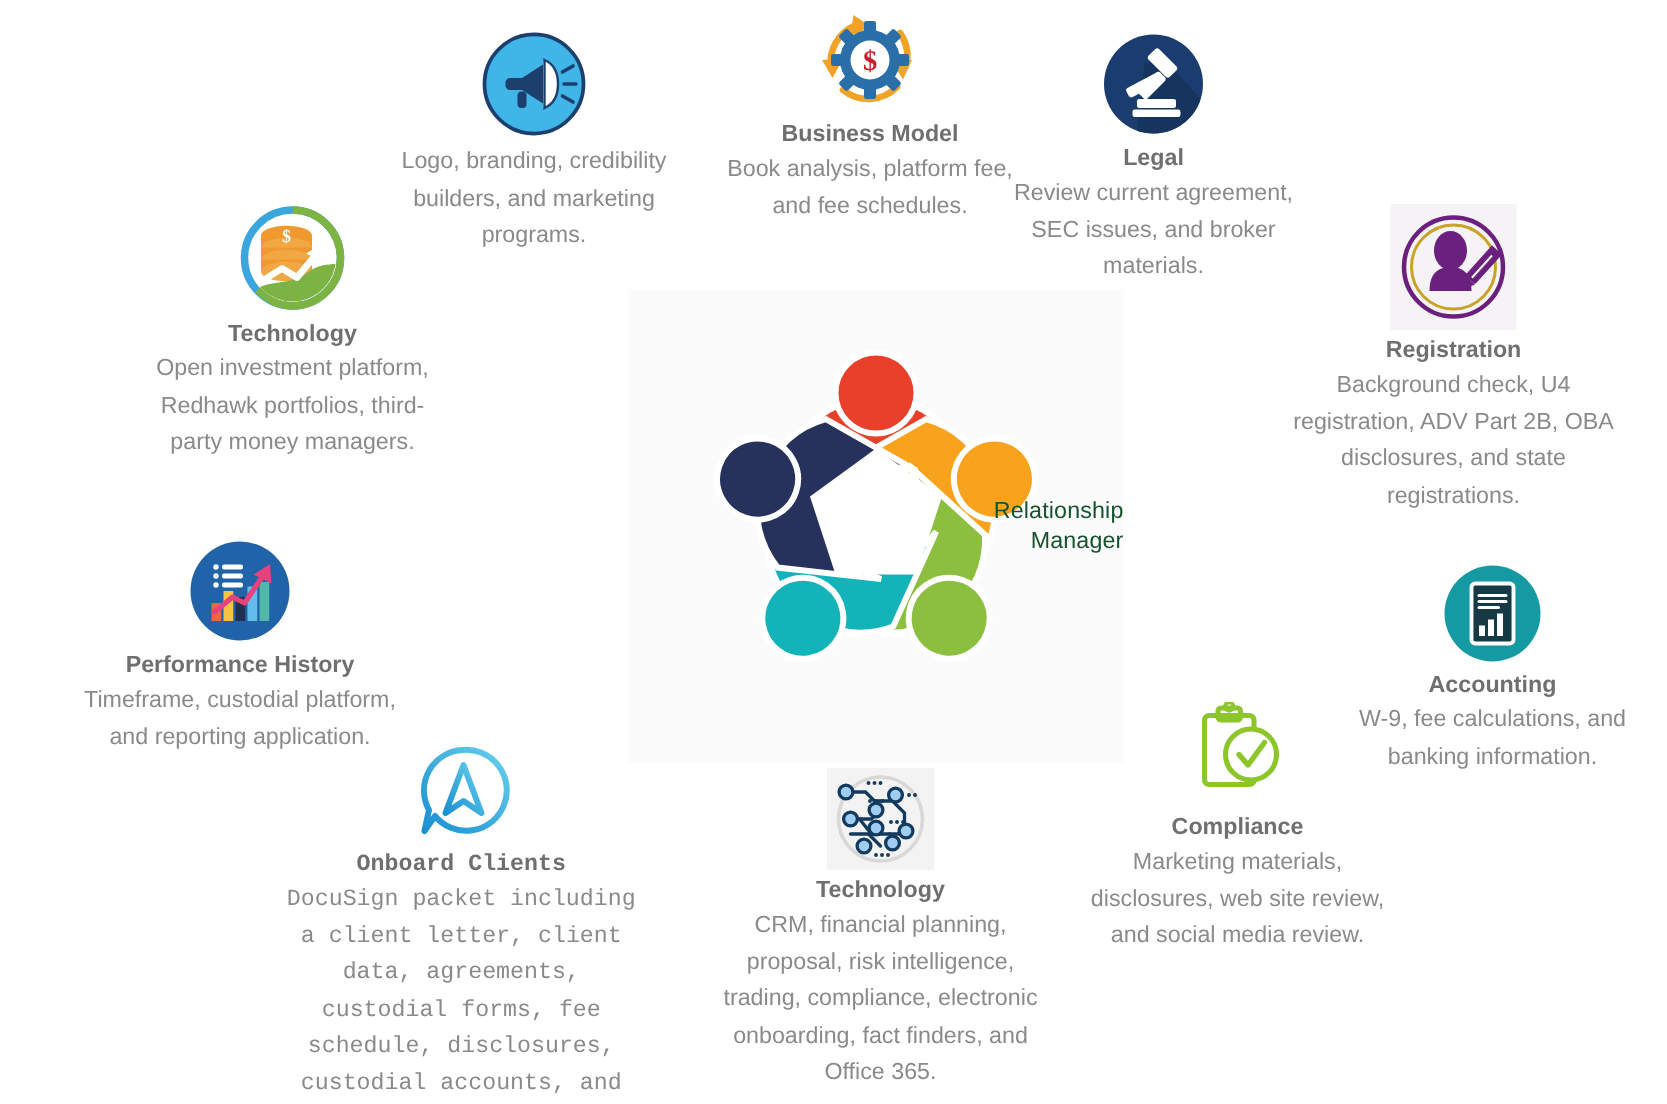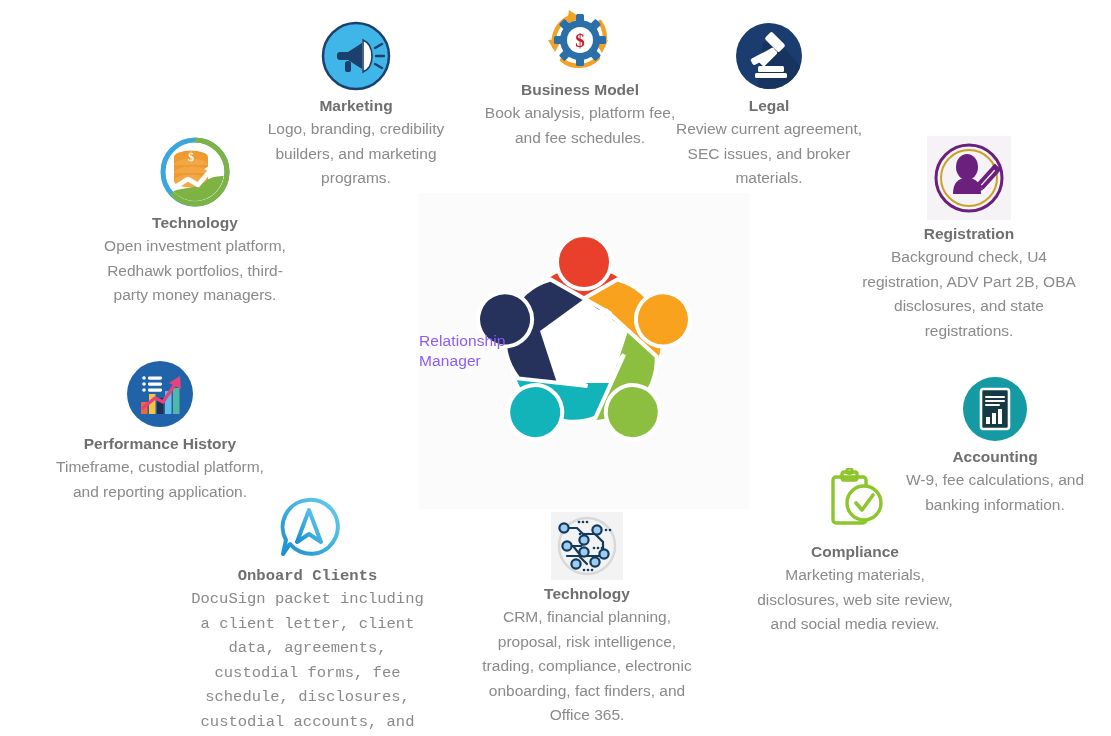--- a/index.html
+++ b/index.html
@@ -18,24 +18,24 @@
     position:absolute;
     left:419px; top:193px;
     width:330px; height:316px;
     background:#fbfbfb;
   }
   .hub-svg{display:block;width:330px;height:316px;}
   .hub-label{
     position:absolute;
     left:0; right:0;
     top:138px;
-    text-align:left;
+    text-align:right;
     font-size:15.5px;
     line-height:20px;
-    color:#8b5cf6;
+    color:#14532d;
     font-family:"Liberation Sans","DejaVu Sans",sans-serif;
     letter-spacing:.1px;
     pointer-events:none;
   }
 
   
   .node{
     position:absolute;
     text-align:center;
   }
@@ -59,21 +59,21 @@
 
   
   #n-marketing   { left:253px; top:20px;  width:206px; }
   #n-business    { left:477px; top:4px;   width:206px; }
   #n-legal       { left:666px; top:20px;  width:206px; }
   #n-investments { left:92px;  top:135px; width:206px; }
   #n-registration{ left:862px; top:136px; width:214px;text-align:center; }
   #n-performance { left:55px;  top:358px; width:210px; }
   #n-accounting  { left:890px; top:375px; width:210px; }
   #n-onboard     { left:185px; top:492px; width:245px;font-family:Liberation Mono, monospace; }
-  #n-compliance  { left:723px; top:468px; width:204px;margin-left:30px; }
+  #n-compliance  { left:723px; top:468px; width:204px; }
   #n-technology  { left:474px; top:512px; width:226px; }
 
   .sq-bg{background:#f7f7f7;}
 </style>
 </head>
 <body>
 
 <div id="canvas">
 
   <div class="hub">
@@ -120,21 +120,20 @@
       <path d="M20 32 h8 l14 -9 v26 l-14 -9 h-8 a3 3 0 0 1 -3 -3 v-2 a3 3 0 0 1 3 -3 z" fill="#1c3f6e"></path>
       <path d="M42 21 a1 1 0 0 1 2 0 v30 a1 1 0 0 1 -2 0 z" fill="#ffffff"></path>
       <path d="M43 20 c7 3 9 9 9 16 s-2 13 -9 16 z" fill="#ffffff" stroke="#1c3f6e" stroke-width="1.6"></path>
       <rect x="25" y="41" width="6" height="11" rx="2.6" fill="#1c3f6e"></rect>
       <g stroke="#1c3f6e" stroke-width="2.4" stroke-linecap="round">
         <line x1="55" y1="28" x2="62" y2="24"></line>
         <line x1="56" y1="36" x2="64" y2="36"></line>
         <line x1="55" y1="44" x2="62" y2="48"></line>
       </g>
     </svg>
-    <div class="ttl">Marketing</div>
     <div class="dsc">Logo, branding, credibility builders, and marketing programs.</div>
   </div>
 
   <div class="node" id="n-business">
     <svg class="ic" width="76" height="72" viewBox="0 0 76 72">
 
       <g fill="none" stroke="#f2a227" stroke-width="4.4" stroke-linecap="round">
         <path d="M12 42 A 27 27 0 0 1 28 13"></path>
         <path d="M58 18 A 27 27 0 0 1 62 40"></path>
         <path d="M56 54 A 27 27 0 0 1 20 56"></path>

